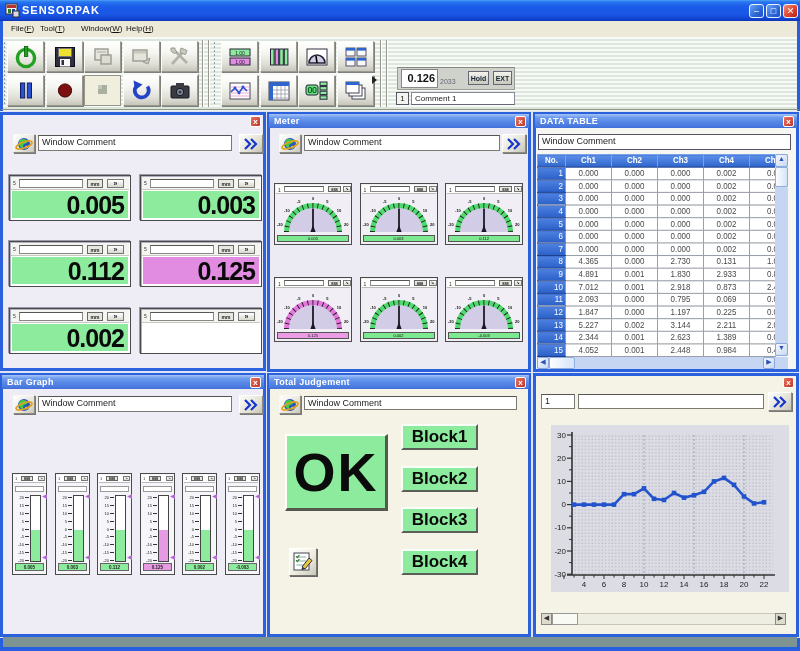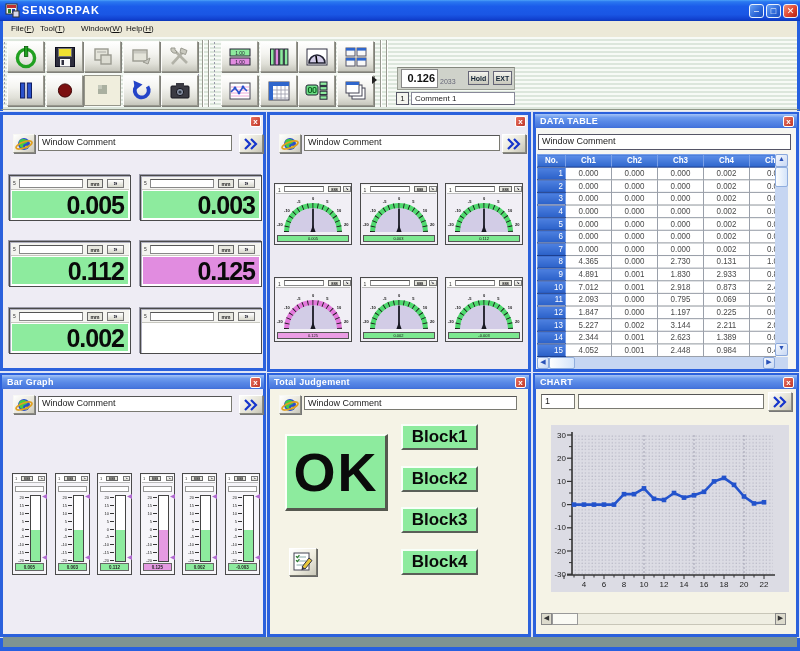--- a/index.html
+++ b/index.html
@@ -307,20 +307,21 @@
     <div class="cdisp" style="left:137px;top:193px">
       <div class="cdh">
         <span class="mini" style="left:2px;top:3px">5</span>
         <span class="minifield" style="left:8px;top:1.5px;width:64px"></span>
         <span class="minibadge" style="left:76px;top:1.5px;width:16px">mm</span>
         <span class="minibtn" style="left:96px;top:1.5px;width:17px">»</span>
       </div>
     </div>
   </div>
 <div class="abs win" style="left:267px;top:112px;width:264px;height:260px;background:#eceaf2">
+    <div class="wt">Meter</div>
     <div class="wx">x</div>
     <div class="gbtn" style="left:9px;top:19px">
       <svg width="18" height="16" style="position:absolute;left:1px;top:1px">
         <circle cx="9" cy="8" r="6" fill="#2a50c8"></circle>
         <path d="M4.5 4.5 Q8 2 11.5 4 Q13.5 6.5 10.5 7.5 Q7 8.5 8.5 11.5 Q5.5 12.5 4.5 9.5 Q3.5 6.5 4.5 4.5Z" fill="#44cc44"></path>
         <path d="M10 10 Q13 9 13.5 11 Q12 13 10.5 12.5Z" fill="#cce044"></path>
         <ellipse cx="9" cy="9" rx="8.4" ry="3" fill="none" stroke="#e0a020" stroke-width="1.7" transform="rotate(-20 9 9)"></ellipse>
       </svg>
     </div>
     <div class="cfield" style="left:34px;top:20px;width:196px;height:16px">Window Comment</div>
@@ -866,21 +867,20 @@
       <svg width="22" height="22" style="position:absolute;left:2px;top:2px">
         <rect x="2" y="2" width="15" height="17" fill="#fff" stroke="#445"></rect>
         <path d="M4.5 6 H14 M4.5 10 H14 M4.5 14 H14" stroke="#8aa" stroke-width="1"></path>
         <path d="M4 5.2 l1.4 1.4 2-2.6 M4 9.2 l1.4 1.4 2-2.6" stroke="#2a7a2a" stroke-width="1.2" fill="none"></path>
         <path d="M10 16 L17 7 L20 9.5 L13 18 Z" fill="#e8c83c" stroke="#334"></path>
         <path d="M10 16 L13 18 L9.5 19.2 Z" fill="#334"></path>
       </svg>
     </div>
   </div>
 <div class="abs win" style="left:533px;top:373px;width:266px;height:264px;background:#f5f3e6">
-    <div class="wt">CHART</div>
     <div class="wx">x</div>
     <div class="cfield" style="left:5px;top:18px;width:34px;height:15px">1</div>
     <div class="cfield" style="left:42px;top:18px;width:186px;height:15px"></div>
     <div class="ffbtn" style="left:232px;top:16px">
       <svg width="18" height="12" style="position:absolute;left:3px;top:3px">
         <path d="M2 1 L7 6 L2 11 M8 1 L13 6 L8 11" fill="none" stroke="#1535cc" stroke-width="2.2"></path>
       </svg>
     </div>
     <div class="abs" style="left:15px;top:49px;width:238px;height:187px">
       <svg width="238" height="167" style="position:absolute;left:0;top:0">

